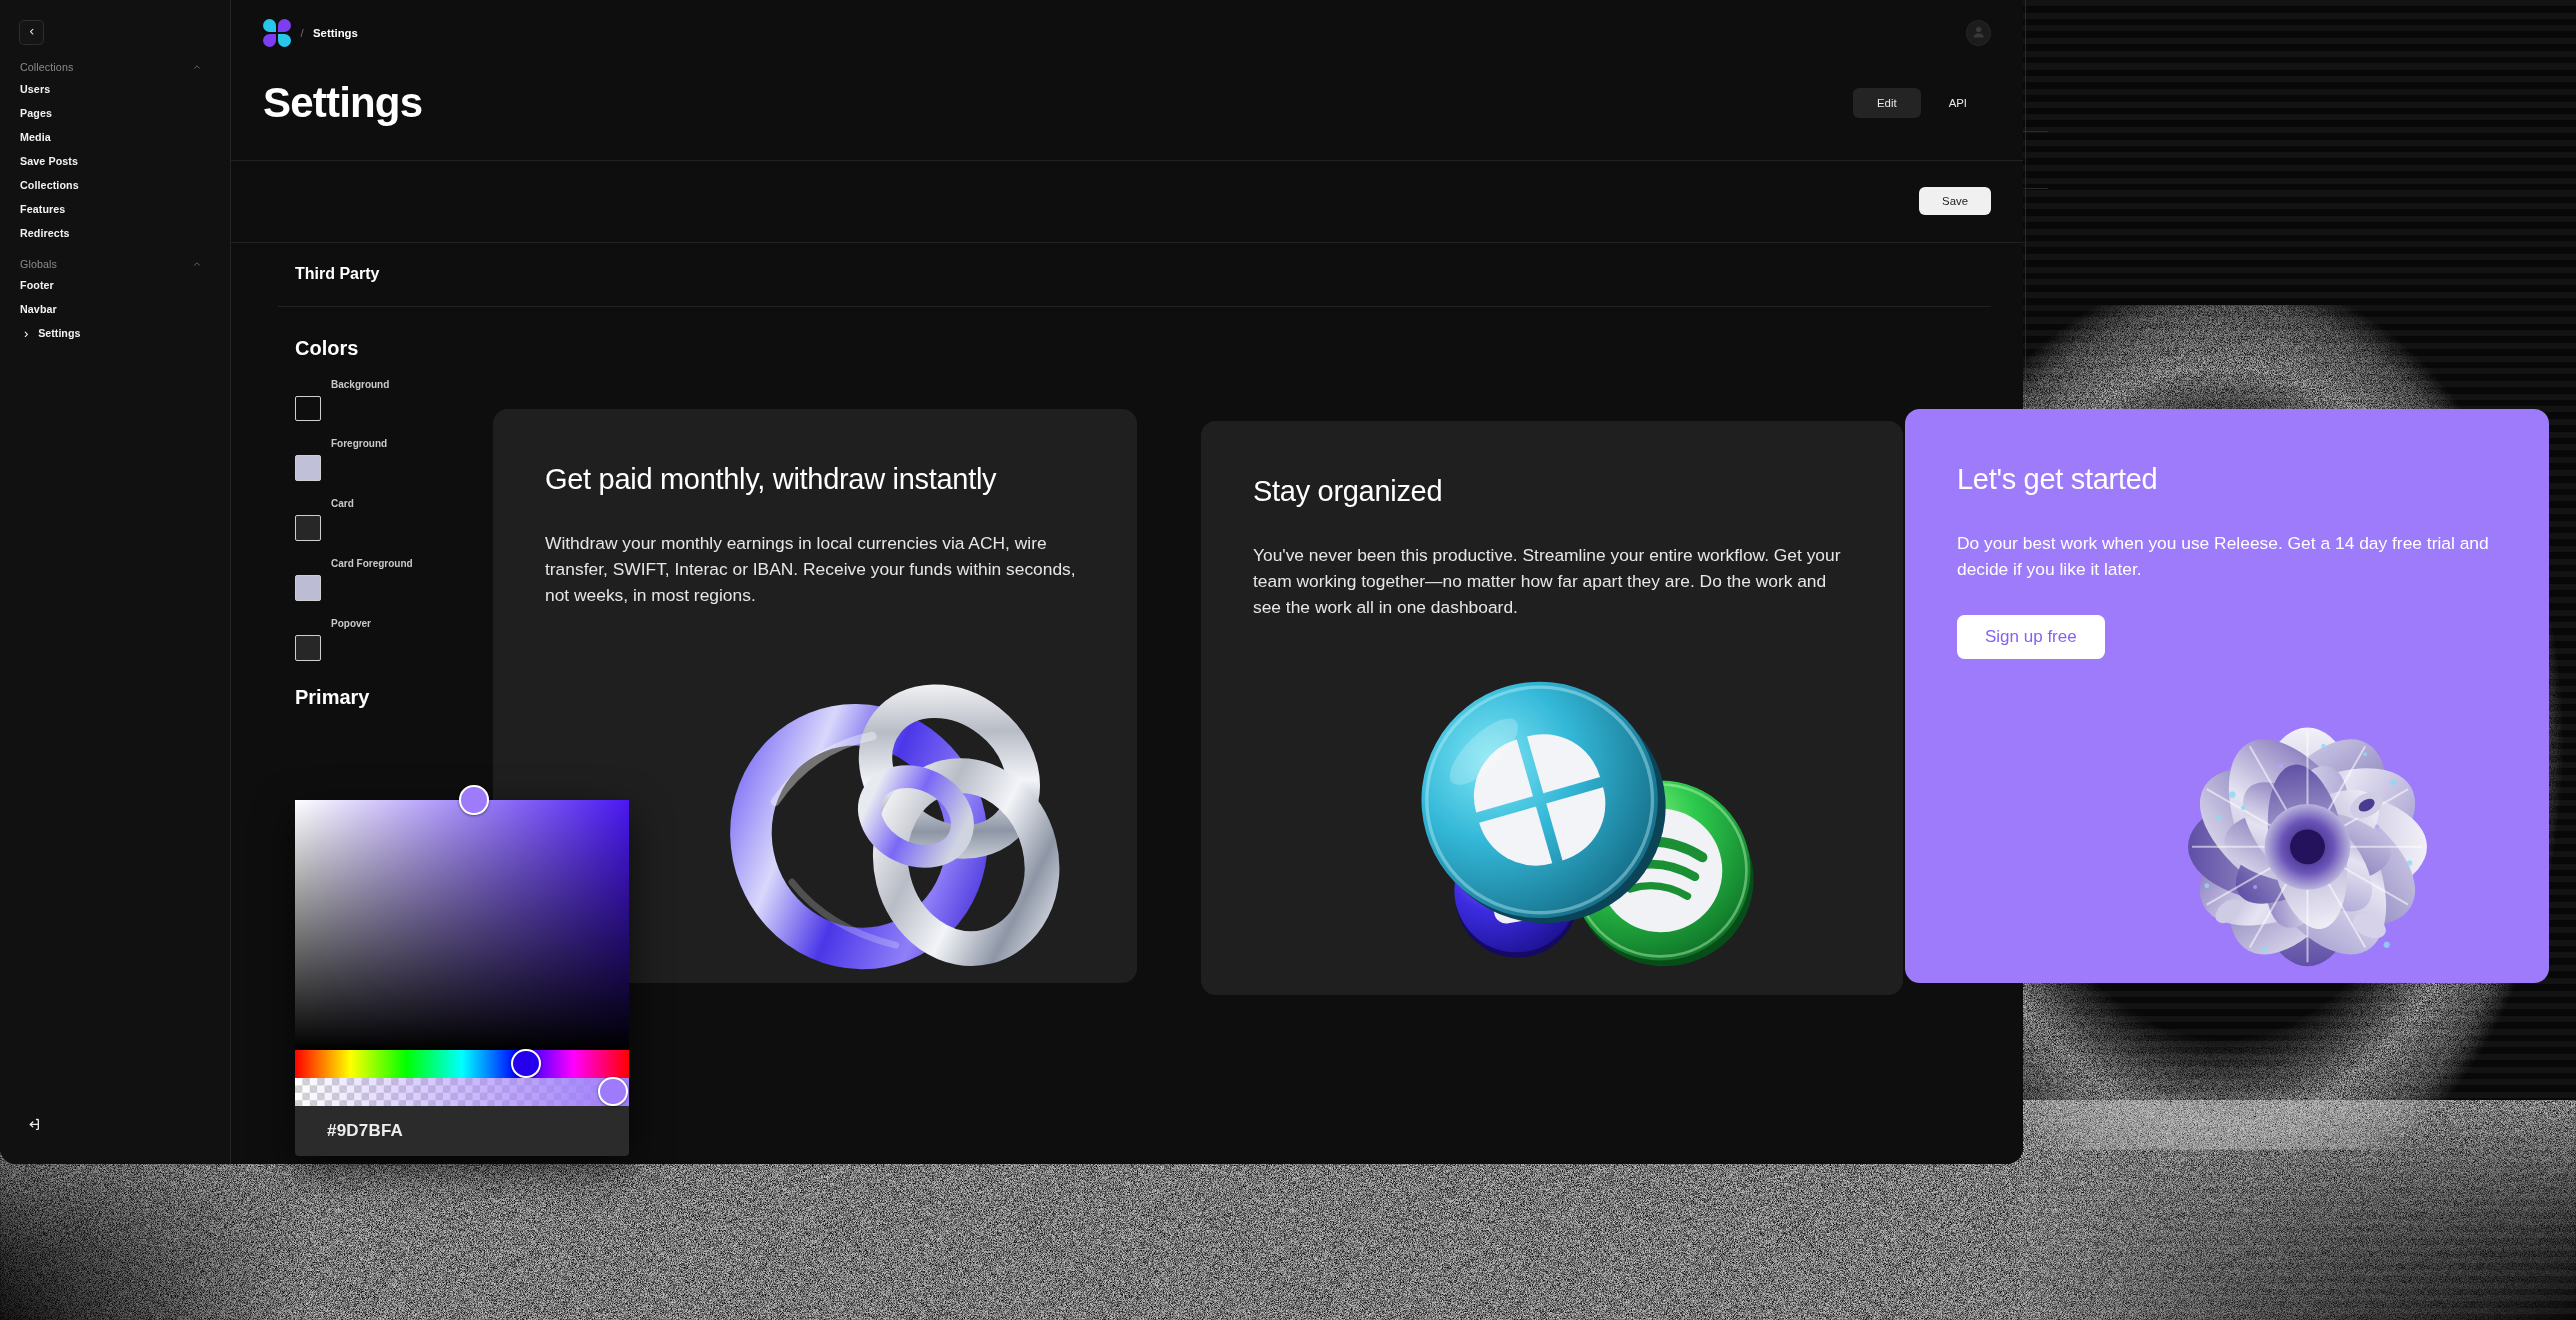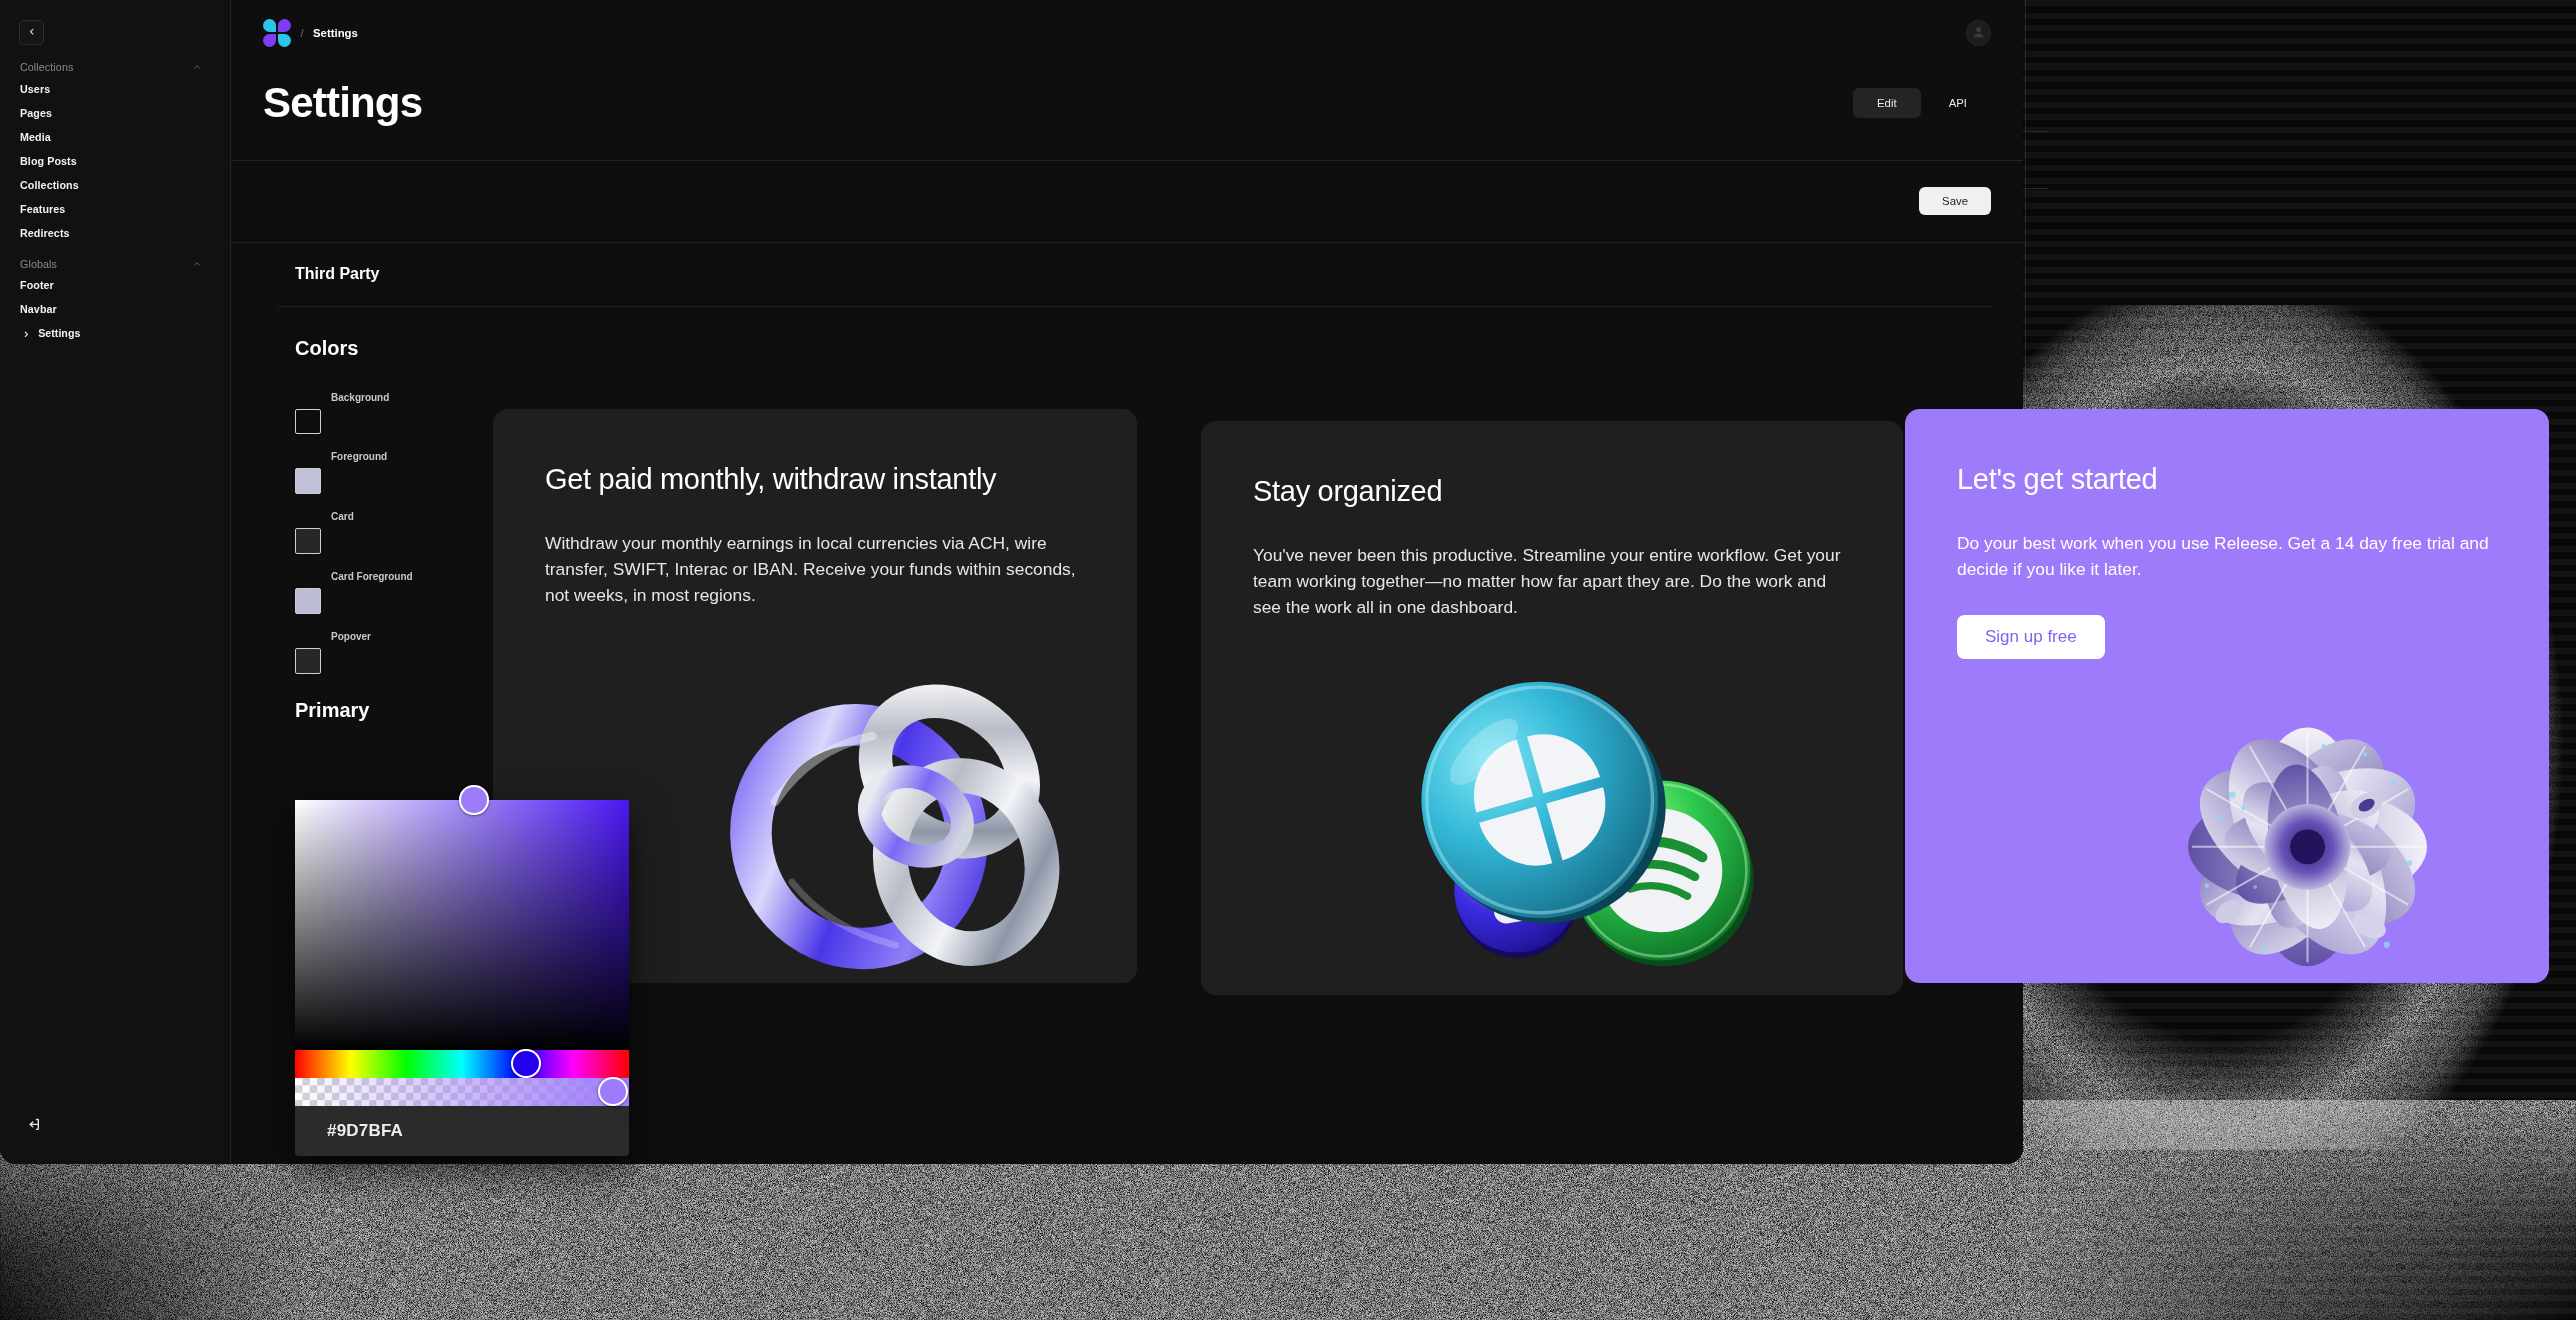--- a/index.html
+++ b/index.html
@@ -144,21 +144,21 @@
 
   
   .section-head{
     height:64px; display:flex; align-items:center; padding-left:64px;
     font-size:16px; font-weight:700; color:#ffffff;
   }
   .section-hr{ height:0.7px; background:#222222; margin:0 32px 0 47px; }
 
   
   .colors-panel{ padding:29.5px 0 0 64px; position:relative; z-index:40;}
-  .colors-title{ font-size:20px;font-weight:700;color:#fff; margin-bottom:32px;}
+  .colors-title{ font-size:20px;font-weight:700;color:#fff; margin-bottom:19px;}
   .color-field{ margin-bottom:17.4px; }
   .color-label{ font-size:10px;font-weight:700;color:#c9c9c9; margin-bottom:6px;padding-left:36px;}
   .swatch{
     width:25.5px;height:25.5px; border:0.7px solid #cfcfcf; border-radius:2px; cursor:pointer;
   }
 
   
   .primary-title{ font-size:20px;font-weight:700;color:#fff; margin:25.5px 0 10.7px 0;}
   .picker{
     position:absolute; left:295px; top:800px; width:334px;
@@ -282,21 +282,21 @@
           <span class="chev">
             <svg viewBox="0 0 24 24" fill="none" stroke="#8a8a8a" stroke-width="2.4" stroke-linecap="round" stroke-linejoin="round">
                 <polyline points="18 15 12 9 6 15"></polyline>
               </svg>
           </span>
         </div>
 
         <div class="nav-item">Users</div>
         <div class="nav-item">Pages</div>
         <div class="nav-item">Media</div>
-        <div class="nav-item">Blog Posts</div>
+        <div class="nav-item">Save Posts</div>
         <div class="nav-item">Collections</div>
         <div class="nav-item">Features</div>
         <div class="nav-item">Redirects</div>
 
         <div class="nav-group-head" style="margin-top:9.4px;">
           <span>Globals</span>
           <span class="chev">
             <svg viewBox="0 0 24 24" fill="none" stroke="#8a8a8a" stroke-width="2.4" stroke-linecap="round" stroke-linejoin="round">
                 <polyline points="18 15 12 9 6 15"></polyline>
               </svg>

